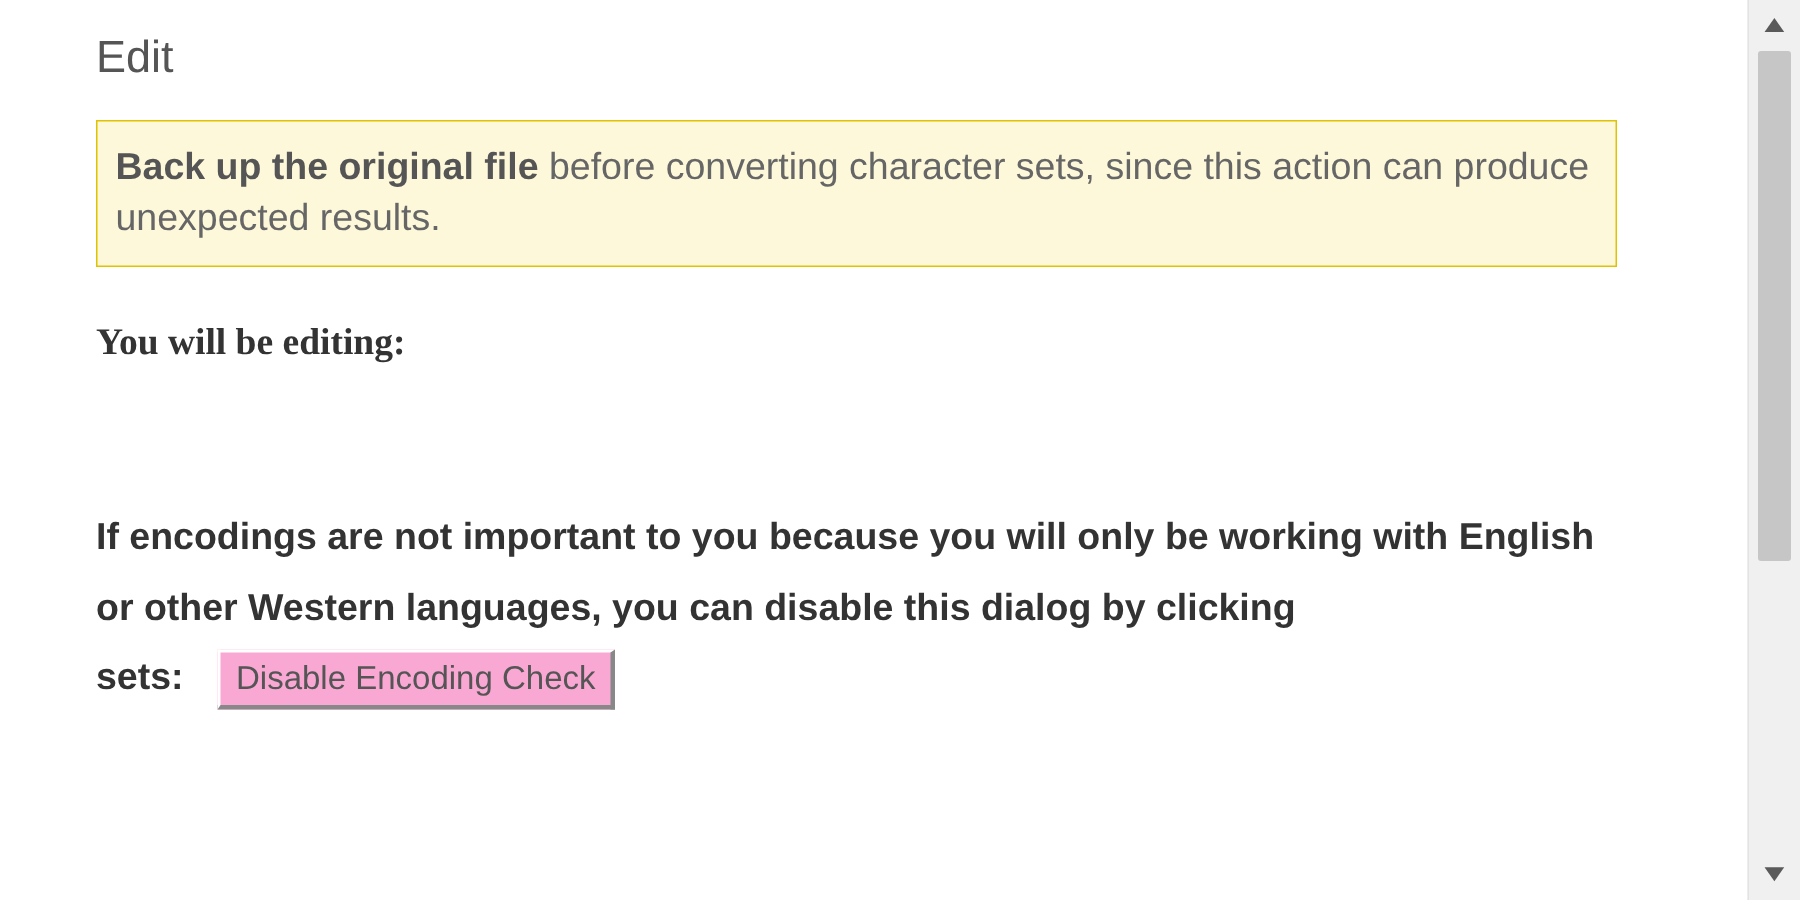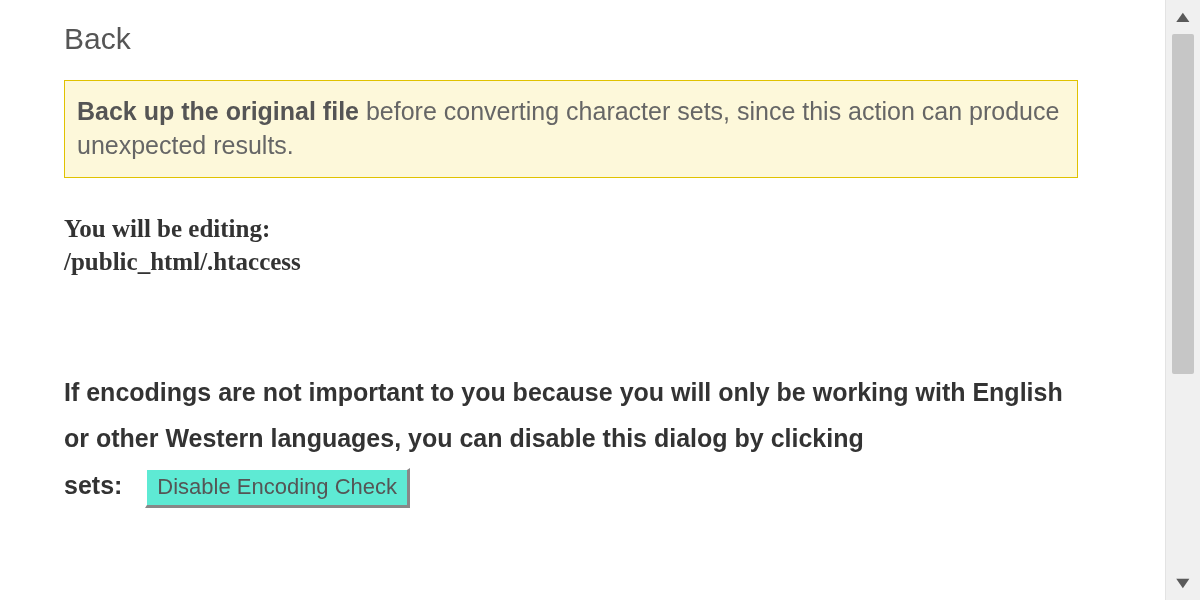--- a/index.html
+++ b/index.html
@@ -60,21 +60,21 @@
     font-weight: 700;
     line-height: 1.85;
     color: #333;
   }
   .disable-btn {
     display: inline-block;
     font-family: Arial, Helvetica, sans-serif;
     font-size: 22px;
     font-weight: 400;
     color: #555;
-    background: #5eead4;
+    background: #f9a8d4;
     border-top: 2px solid #fff;
     border-left: 2px solid #fff;
     border-right: 3px solid #888;
     border-bottom: 3px solid #888;
     padding: 4px 10px 5px 10px;
     margin-left: 16px;
     vertical-align: baseline;
     cursor: pointer;
   }
 
@@ -127,29 +127,28 @@
   }
 </style>
 </head>
 <body>
 
 <div class="viewport">
 
   <div class="scroll-area">
     <div class="content">
 
-      <h1 class="page-title">Back</h1>
+      <h1 class="page-title">Edit</h1>
 
       <div class="warning-box">
         <span class="w-bold">Back up the original file</span><span> before converting character sets, since this action can produce unexpected results.</span>
       </div>
 
       <div class="editing-block">
         <div>You will be editing:</div>
-        <div>/public_html/.htaccess</div>
       </div>
 
       <div class="enc-block">
         <div>If encodings are not important to you because you will only be working with English or other Western languages, you can disable this dialog by clicking</div>
         <div>
           <span>sets:</span>
           <button class="disable-btn" type="button">Disable Encoding Check</button>
         </div>
       </div>
 

